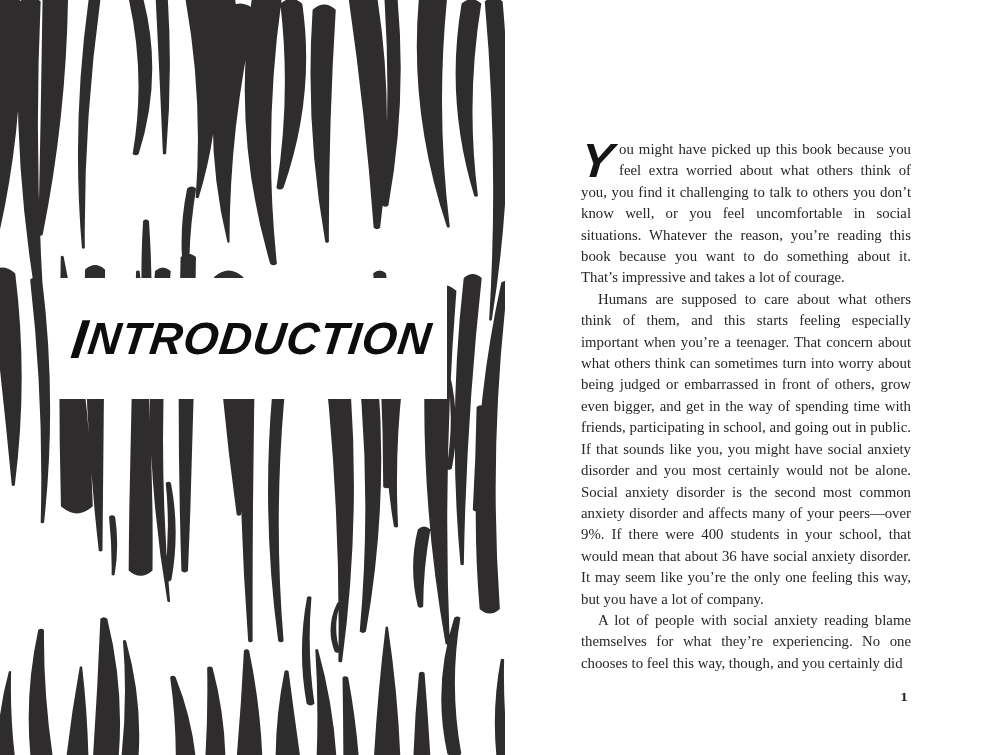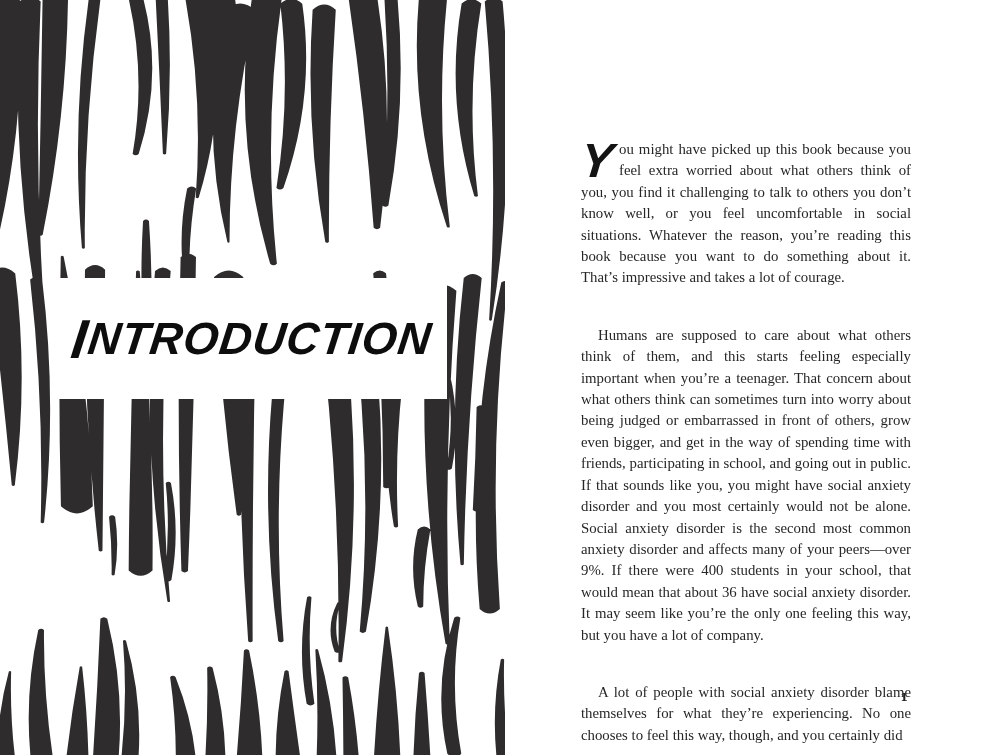--- a/index.html
+++ b/index.html
@@ -25,21 +25,21 @@
 
   
   .right-page{position:absolute;left:581px;top:0;width:330px;height:755px;background:#ffffff;}
   .text-col{
     position:absolute;left:0;top:139px;width:330px;
     text-align:justify;color:#262626;
     font-size:14.8px;line-height:21.4px;
     hyphens:auto;-webkit-hyphens:auto;
   }
   .text-col p{margin:0;}
-  .text-col p.indented{text-indent:17px;margin-top:36px;}
+  .text-col p.indented{text-indent:17px;}
   .dropcap{
     float:left;font-family:"Liberation Sans",sans-serif;font-weight:800;font-style:italic;
     font-size:48px;line-height:36px;margin:4px 6px 0 0;color:#141414;transform:skewX(-6deg);
   }
   .page-number{
     position:absolute;top:691px;right:3px;
     font-family:"DejaVu Serif",serif;font-size:11px;font-weight:700;color:#222222;
   }
 </style>
 </head>
@@ -53,18 +53,18 @@
       </svg>
     <div class="title-band">
       <h1 class="chapter-title"><span class="title-initial">I</span><span>NTRODUCTION</span></h1>
     </div>
   </div>
 
   <div class="right-page">
     <div class="text-col">
       <p><span class="dropcap">Y</span><span>ou might have picked up this book because you feel extra worried about what others think of you, you find it challenging to talk to others you don’t know well, or you feel uncomfortable in social situations. Whatever the reason, you’re reading this book because you want to do something about it. That’s impressive and takes a lot of courage.</span></p>
       <p class="indented">Humans are supposed to care about what others think of them, and this starts feeling especially important when you’re a teenager. That concern about what others think can sometimes turn into worry about being judged or embarrassed in front of others, grow even bigger, and get in the way of spending time with friends, participating in school, and going out in public. If that sounds like you, you might have social anxiety disorder and you most certainly would not be alone. Social anxiety disorder is the second most common anxiety disorder and affects many of your peers—over 9%. If there were 400 students in your school, that would mean that about 36 have social anxiety disorder. It may seem like you’re the only one feeling this way, but you have a lot of company.</p>
-      <p class="indented">A lot of people with social anxiety disorder blame themselves for what they’re experiencing. No one chooses to feel this way, though, and you certainly did</p>
+      <p class="indented">A lot of people with social anxiety reading blame themselves for what they’re experiencing. No one chooses to feel this way, though, and you certainly did</p>
     </div>
     <div class="page-number">1</div>
   </div>
 
 </div>
 
 </body></html>

